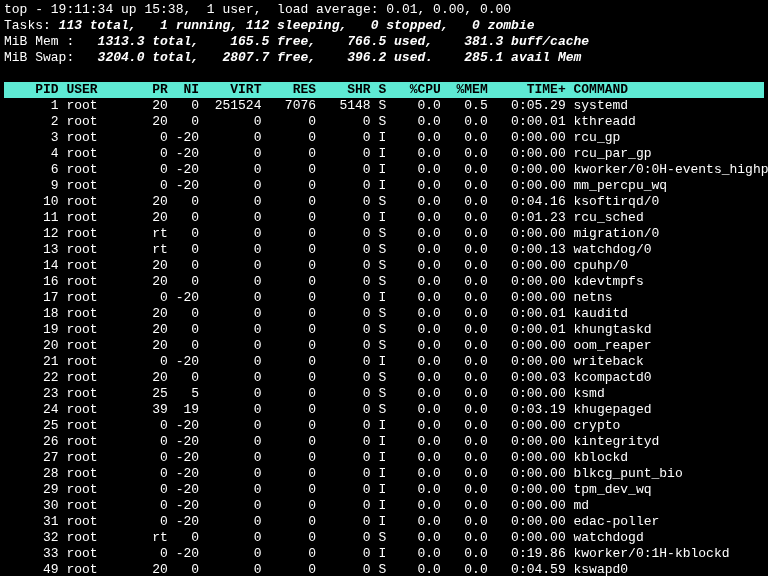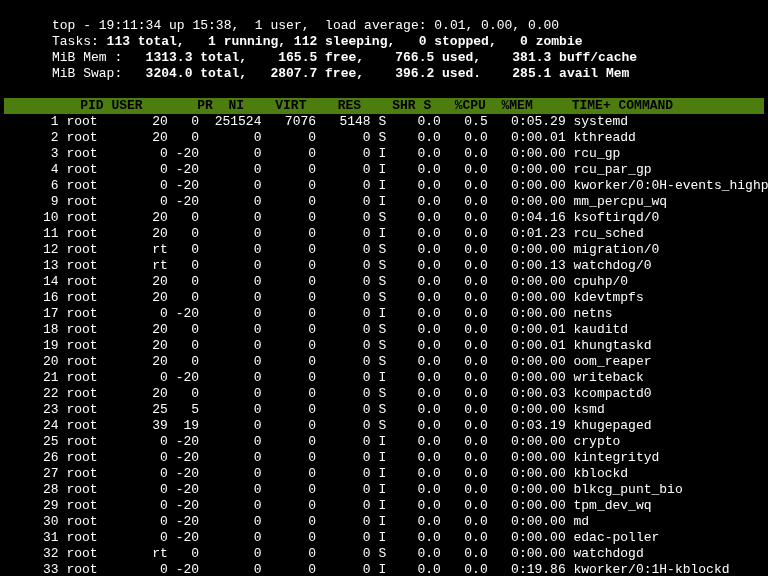--- a/index.html
+++ b/index.html
@@ -7,37 +7,36 @@
     padding: 0;
     background: #000;
     color: #fff;
     font-family: "Courier New", monospace;
     font-size: 13px;
     line-height: 16px;
     width: 768px;
     height: 576px;
     overflow: hidden;
   }
-  .bold { font-weight: bold; }
+  .bold { font-weight: bold; font-style: italic; }
   .inv {
-    background: #4d7c0f;
+    background: #5eead4;
     color: #000;
     font-weight: bold;
     display: block;
     white-space: pre;
-    padding-left: 45px;
   }
   pre {
     margin: 0;
     font-family: inherit;
     font-size: inherit;
     line-height: inherit;
     white-space: pre;
   }
-  .header { padding: 18px 4px 0 4px; margin-left: 48px; }
+  .header { padding: 2px 4px 0 4px; }
   .table  { padding: 0 4px; }
 </style>
 </head>
 <body>
 
 <div class="header">
   <pre><span>top - </span><span>19:11:34</span><span> up </span><span>15:38</span><span>,  1 user,  load average: 0.01, 0.00, 0.00</span></pre>
   <pre><span>Tasks:</span><span class="bold"> 113 total,   1 running, 112 sleeping,   0 stopped,   0 zombie</span></pre>
   <pre><span>MiB Mem :</span><span class="bold">   1313.3 total,    165.5 free,    766.5 used,    381.3 buff/cache</span></pre>
   <pre><span>MiB Swap:</span><span class="bold">   3204.0 total,   2807.7 free,    396.2 used.    285.1 avail Mem</span></pre>

